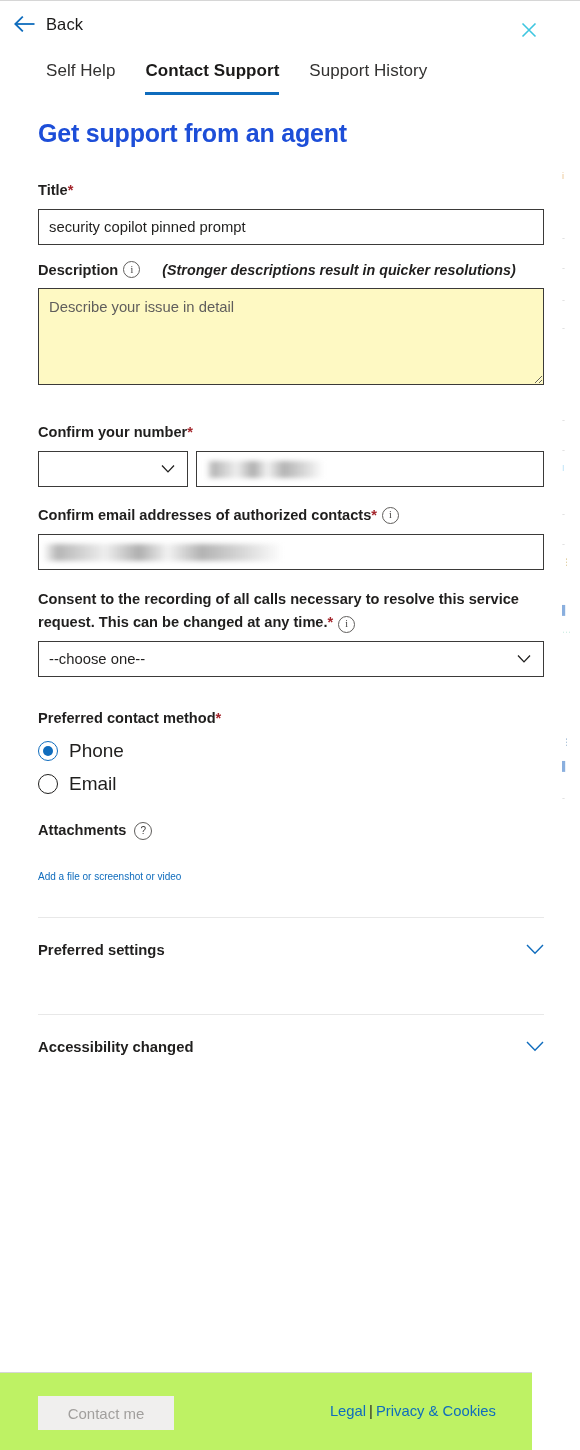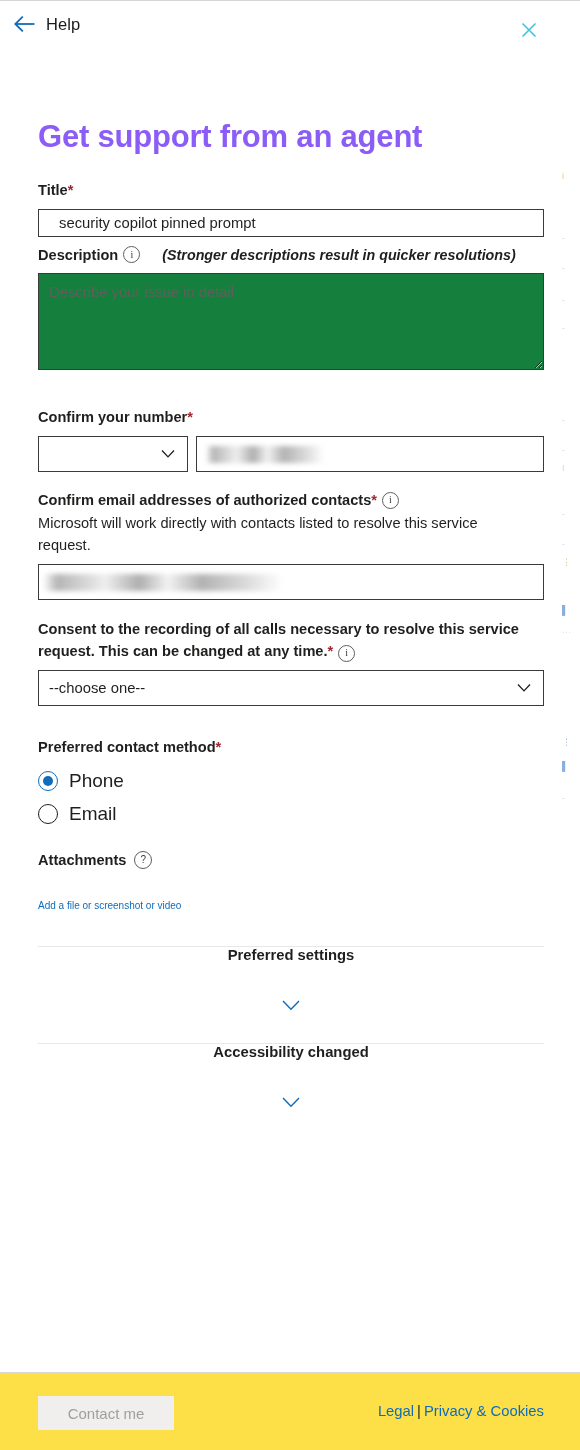--- a/index.html
+++ b/index.html
@@ -101,23 +101,23 @@
     bottom: 0;
     height: 3px;
     background: #0f6cbd;
   }
 
   
   .page-title {
     position: absolute;
     top: 118px;
     left: 38px;
-    font-size: 31px;
+    font-size: 25px;
     font-weight: bold;
-    color: #8b5cf6;
+    color: #1d4ed8;
     letter-spacing: -.2px;
     margin: 0;
   }
 
   
   .form {
     position: absolute;
     top: 178px;
     left: 38px;
     width: 506px;
@@ -156,39 +156,39 @@
     margin-left: 5px;
     flex: none;
     font-family: "Liberation Serif", serif;
     cursor: pointer;
   }
   .icon-circle.q { font-family: "Liberation Sans", sans-serif; font-size: 10px; }
 
   .text-input {
     box-sizing: border-box;
     width: 506px;
-    height: 28px;
+    height: 36px;
     border: 1px solid #3b3a39;
     background: #ffffff;
     font-family: inherit;
     font-size: 14.8px;
     color: #201f1e;
-    padding: 0 20px;
+    padding: 0 10px;
     margin-top: 7px;
     outline: none;
     border-radius: 0;
   }
   .text-input::placeholder { color: #605e5c; opacity: 1; }
 
   .textarea {
     box-sizing: border-box;
     width: 506px;
     height: 97px;
     border: 1px solid #3b3a39;
-    background: #15803d;
+    background: #fef9c3;
     font-family: inherit;
     font-size: 14.8px;
     color: #201f1e;
     padding: 9px 10px;
     margin-top: 7px;
     resize: vertical;
     outline: none;
     border-radius: 0;
     line-height: 1.3;
   }
@@ -313,39 +313,38 @@
     background: #e8e8e8;
     width: 506px;
   }
   .acc-row {
     display: flex;
     align-items: center;
     justify-content: space-between;
     width: 506px;
     height: 64px;
     cursor: pointer;
-    flex-direction: column;
   }
   .acc-title {
     font-size: 14.8px;
     font-weight: bold;
     color: #201f1e;
   }
   .acc-chev { width: 18px; height: 11px; color: #0f6cbd; }
   .acc-chev svg { display: block; width: 100%; height: 100%; }
 
   
   .footer {
     position: absolute;
     left: 0;
     bottom: 0;
-    width: 580px;
+    width: 532px;
     height: 77px;
     border-top: 1px solid #d6d6d6;
-    background: #fde047;
+    background: #bef264;
   }
   .contact-btn {
     position: absolute;
     left: 38px;
     top: 23px;
     width: 136px;
     height: 34px;
     background: #f0efee;
     border: none;
     color: #a19f9d;
@@ -410,36 +409,41 @@
   </div>
 
   <div class="topbar">
     <button class="back-btn">
       <span class="back-arrow">
         <svg viewBox="0 0 22 16" fill="none" xmlns="http://www.w3.org/2000/svg">
           <path d="M1.2 8 H20.5" stroke="currentColor" stroke-width="1.8"></path>
           <path d="M8.2 1.2 L1.3 8 L8.2 14.8" stroke="currentColor" stroke-width="1.8" fill="none" stroke-linecap="square"></path>
         </svg>
       </span>
-      <span class="back-label">Help</span>
+      <span class="back-label">Back</span>
     </button>
 
     <button class="close-btn">
       <svg viewBox="0 0 26 26" xmlns="http://www.w3.org/2000/svg">
         <path d="M6.5 6.5 L19.5 19.5 M19.5 6.5 L6.5 19.5" stroke="currentColor" stroke-width="1.6" fill="none"></path>
       </svg>
     </button>
   </div>
 
+  <div class="tabs">
+    <button class="tab">Self Help</button>
+    <button class="tab active">Contact Support</button>
+    <button class="tab">Support History</button>
+  </div>
 
   <h1 class="page-title">Get support from an agent</h1>
 
   <div class="form">
 
-    <div style="margin-bottom:7px;">
+    <div style="margin-bottom:14px;">
       <div class="field-label">
         <span>Title</span>
           <span class="req">*</span>
       </div>
       <input class="text-input" type="text" value="security copilot pinned prompt" style="">
     </div>
 
     <div style="margin-bottom:32px;">
       <div class="field-label">
         <span>Description</span>
@@ -467,21 +471,20 @@
         </div>
       </div>
     </div>
 
     <div style="margin-bottom:18px;">
       <div class="field-label">
         <span>Confirm email addresses of authorized contacts</span>
           <span class="req">*</span>
         <span class="icon-circle">i</span>
       </div>
-      <div class="sub-text">Microsoft will work directly with contacts listed to resolve this service request.</div>
       <div class="redact-input" style="width:506px;margin-top:8px;">
         <div class="redact-bar email"></div>
       </div>
     </div>
 
     <div style="margin-bottom:30px;">
       <div class="field-label" style="max-width:500px;display:block;">
         <span>Consent to the recording of all calls necessary to resolve this service request. This can be changed at any time.</span><span class="req">*</span><span class="icon-circle">i</span>
       </div>
       <div class="select-box">

